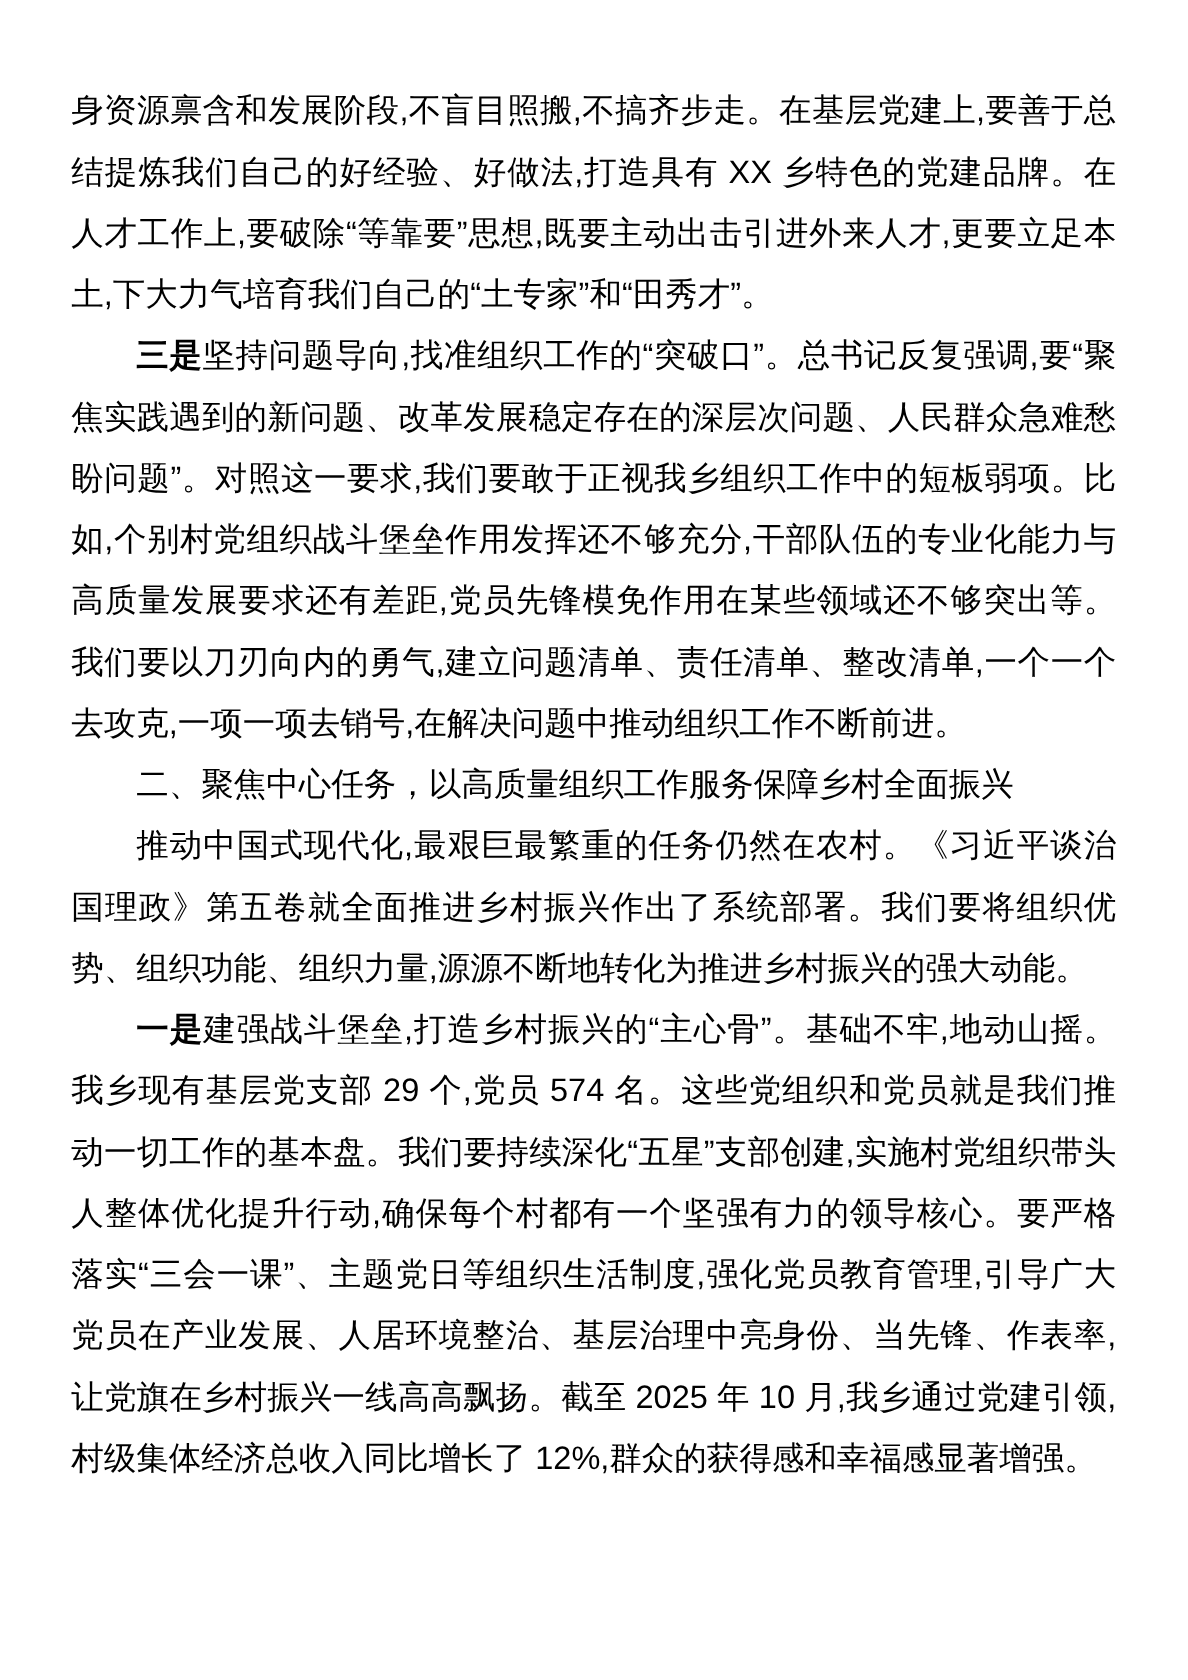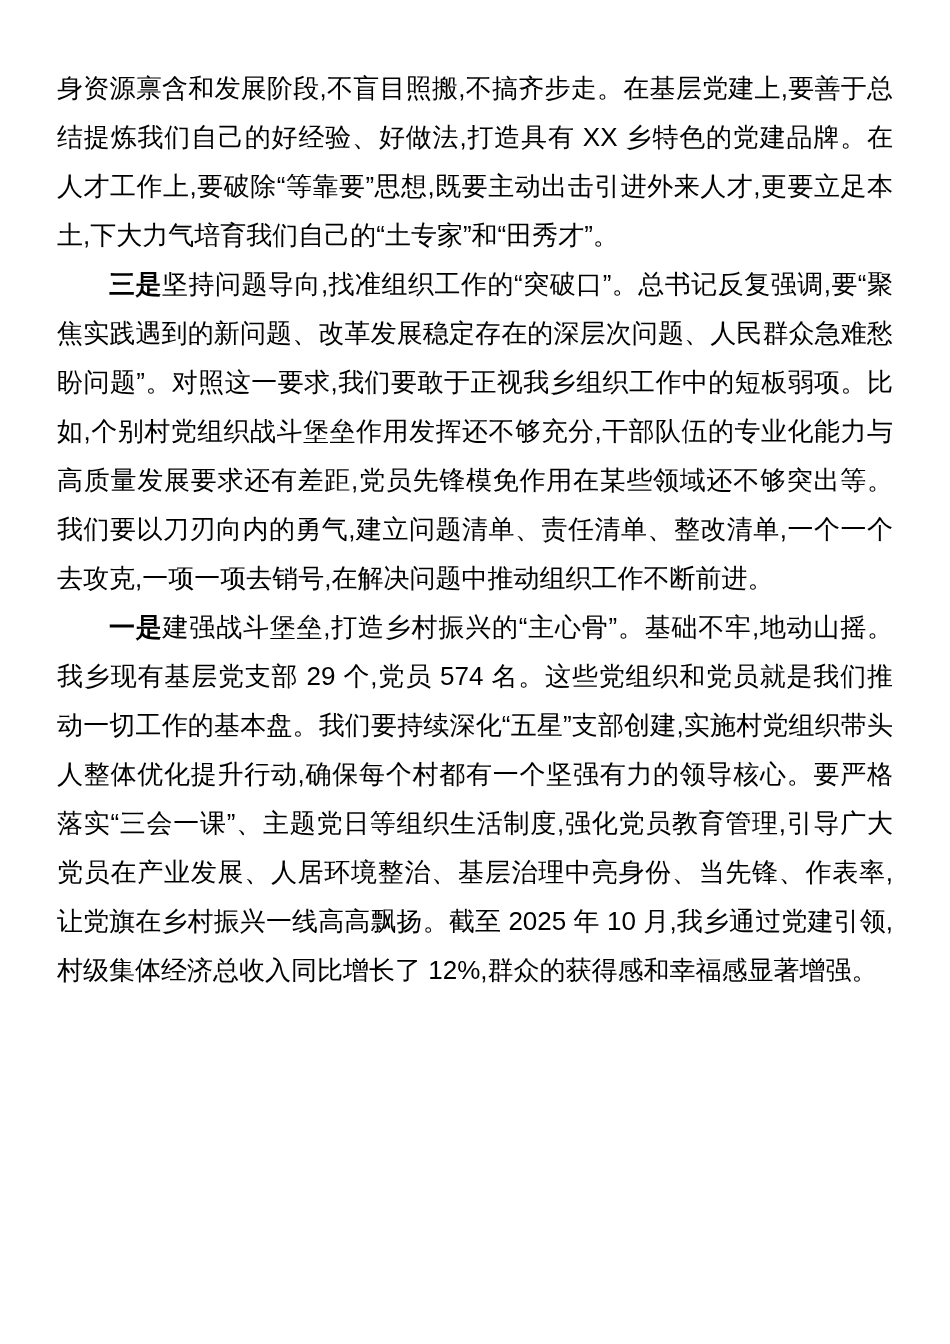--- a/index.html
+++ b/index.html
@@ -41,17 +41,19 @@
 </style>
 </head>
 <body>
 
 <div class="page">
 
   <p class="para continuation"><span>身资源禀含和发展阶段,不盲目照搬,不搞齐步走。在基层党建上,要善于总结提炼我们自己的好经验、好做法,打造具有 XX 乡特色的党建品牌。在人才工作上,要破除“等靠要”思想,既要主动出击引进外来人才,更要立足本土,下大力气培育我们自己的“土专家”和“田秀才”。</span></p>
 
   <p class="para"><strong class="lead">三是</strong><span>坚持问题导向,找准组织工作的“突破口”。总书记反复强调,要“聚焦实践遇到的新问题、改革发展稳定存在的深层次问题、人民群众急难愁盼问题”。对照这一要求,我们要敢于正视我乡组织工作中的短板弱项。比如,个别村党组织战斗堡垒作用发挥还不够充分,干部队伍的专业化能力与高质量发展要求还有差距,党员先锋模免作用在某些领域还不够突出等。我们要以刀刃向内的勇气,建立问题清单、责任清单、整改清单,一个一个去攻克,一项一项去销号,在解决问题中推动组织工作不断前进。</span></p>
 
+  <p class="para heading"><span>二、聚焦中心任务，以高质量组织工作服务保障乡村全面振兴</span></p>
 
+  <p class="para"><span>推动中国式现代化,最艰巨最繁重的任务仍然在农村。《习近平谈治国理政》第五卷就全面推进乡村振兴作出了系统部署。我们要将组织优势、组织功能、组织力量,源源不断地转化为推进乡村振兴的强大动能。</span></p>
 
   <p class="para"><strong class="lead">一是</strong><span>建强战斗堡垒,打造乡村振兴的“主心骨”。基础不牢,地动山摇。我乡现有基层党支部 29 个,党员 574 名。这些党组织和党员就是我们推动一切工作的基本盘。我们要持续深化“五星”支部创建,实施村党组织带头人整体优化提升行动,确保每个村都有一个坚强有力的领导核心。要严格落实“三会一课”、主题党日等组织生活制度,强化党员教育管理,引导广大党员在产业发展、人居环境整治、基层治理中亮身份、当先锋、作表率,让党旗在乡村振兴一线高高飘扬。截至 2025 年 10 月,我乡通过党建引领,村级集体经济总收入同比增长了 12%,群众的获得感和幸福感显著增强。</span></p>
 
 </div>
 
 </body></html>

